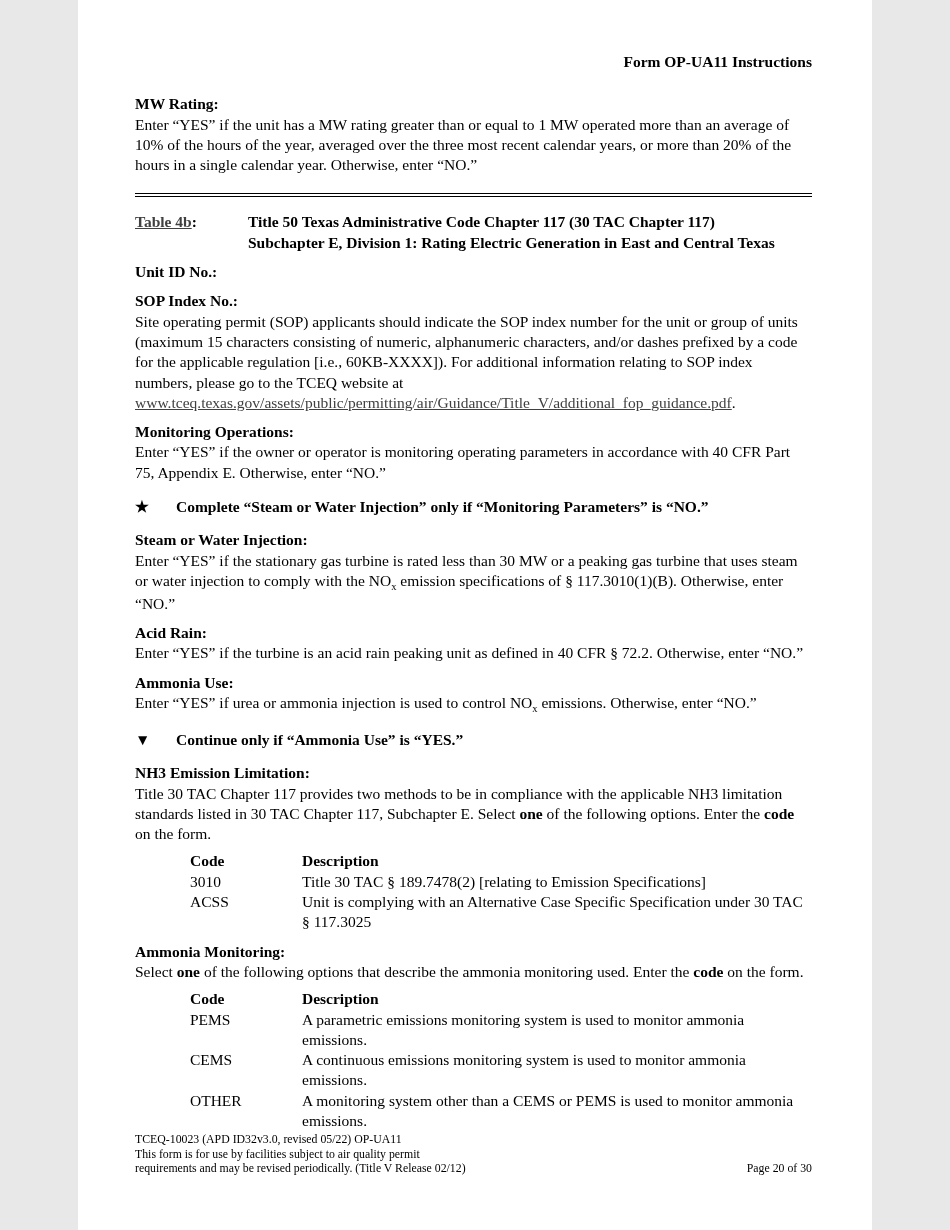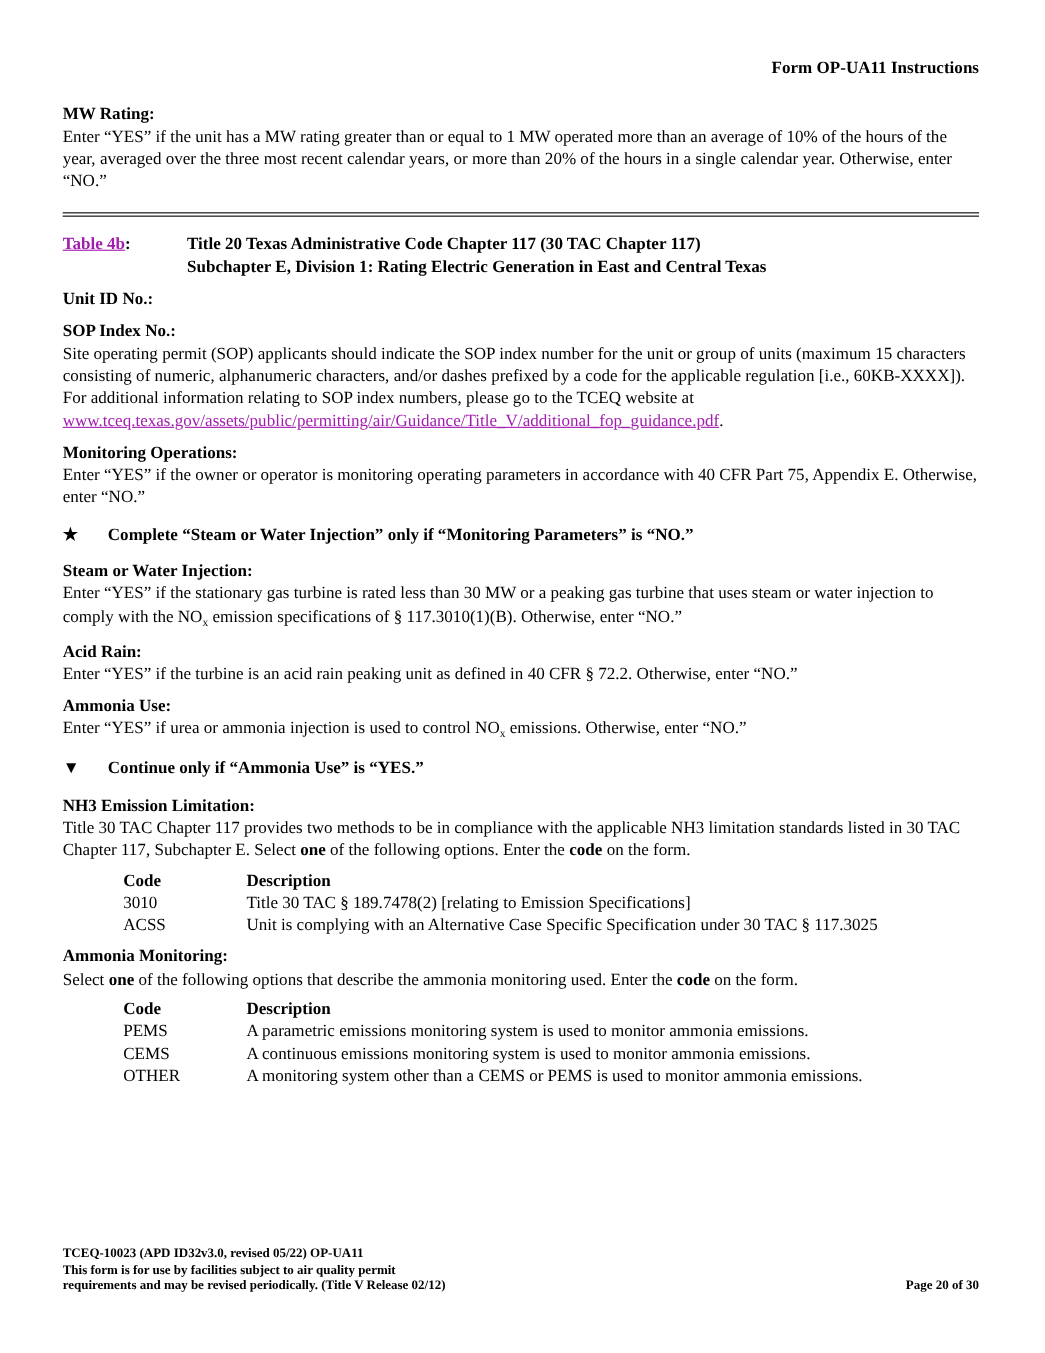--- a/index.html
+++ b/index.html
@@ -1,18 +1,18 @@
 <!DOCTYPE html>
 <html><head>
 <meta charset="utf-8">
 <style>
   * { margin: 0; padding: 0; box-sizing: border-box; }
   html, body { background: #e8e8e8; }
   .page {
-    width: 950px;
+    width: 794px;
     height: 1230px;
     margin: 0 auto;
     background: #ffffff;
     position: relative;
     padding: 52px 60px 0 57px;
     font-family: "Liberation Serif", serif;
     font-size: 15.5px;
     line-height: 1.31;
     color: #000;
   }
@@ -21,61 +21,61 @@
   .sec { margin-top: 9px; }
   .h { font-weight: bold; }
   p.body { margin: 0; }
   sub { font-size: 0.68em; }
   .divider {
     margin: 18px 0 15px 0;
     height: 4px;
     border-top: 1.5px solid #000;
     border-bottom: 1.5px solid #000;
   }
-  .link { color: #a21caf; text-decoration: underline; cursor: pointer; }
+  .link { color: #404040; text-decoration: underline; cursor: pointer; }
   .table4b { display: flex; margin-top: 4px; }
   .t4b-label { flex: 0 0 113px; font-weight: bold; }
   .t4b-titles { flex: 1; font-weight: bold; }
   .note { display: flex; margin: 14px 0 13px 0; font-weight: bold; }
   .note-icon { flex: 0 0 41px; }
   .codes { margin: 7px 0 2px 55px; }
   .crow { display: flex; }
   .ccode { flex: 0 0 112px; }
   .cdesc { flex: 1; }
   .footer {
     position: absolute;
     left: 57px;
     right: 60px;
     bottom: 54px;
     display: flex;
     justify-content: space-between;
     align-items: flex-end;
     font-size: 11.8px;
-    font-weight: bold;
+    font-weight: normal;
     line-height: 1.24;
   }
 </style>
 </head>
 <body>
 
 <div class="page">
 
   <div class="doc-header">Form OP-UA11 Instructions</div>
 
   <section class="sec">
     <div class="h">MW Rating:</div>
     <p class="body">Enter “YES” if the unit has a MW rating greater than or equal to 1 MW operated more than an average of 10% of the hours of the year, averaged over the three most recent calendar years, or more than 20% of the hours in a single calendar year. Otherwise, enter “NO.”</p>
   </section>
 
   <div class="divider"></div>
 
   <div class="table4b">
     <div class="t4b-label"><a class="link">Table 4b</a><span class="b">:</span></div>
     <div class="t4b-titles">
-      <div>Title 20 Texas Administrative Code Chapter 117 (30 TAC Chapter 117)</div>
+      <div>Title 50 Texas Administrative Code Chapter 117 (30 TAC Chapter 117)</div>
       <div>Subchapter E, Division 1: Rating Electric Generation in East and Central Texas</div>
     </div>
   </div>
 
   <section class="sec">
     <div class="h">Unit ID No.:</div>
   </section>
 
   <section class="sec">
     <div class="h">SOP Index No.:</div>

